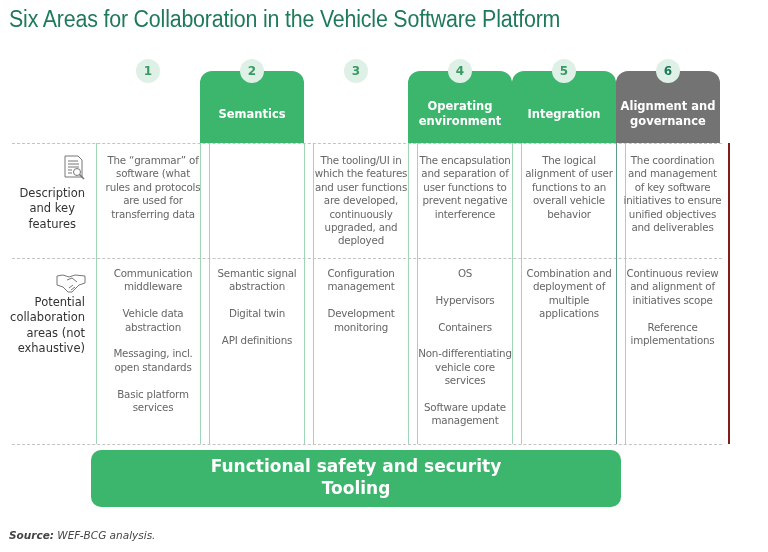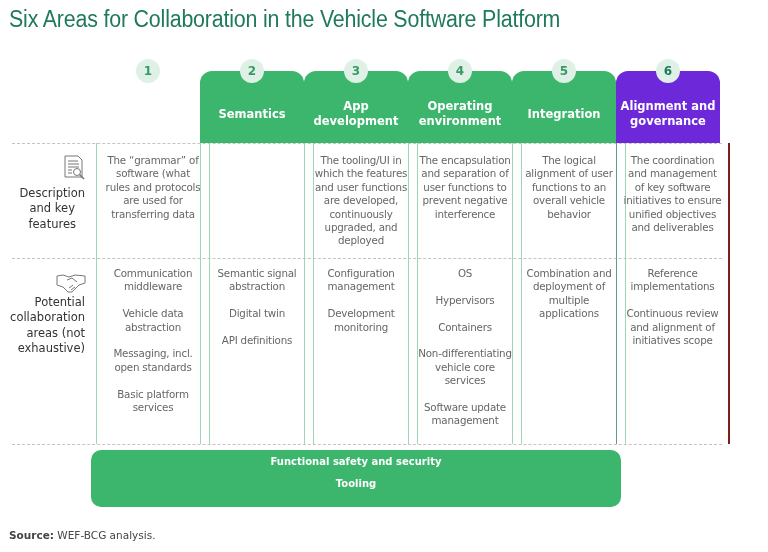--- a/index.html
+++ b/index.html
@@ -24,21 +24,21 @@
     .col {
       position: absolute; top: 71px; width: 104px; height: 373px;
     }
     .col .head {
       position: absolute; left: 0; top: 0; width: 104px; height: 72px;
       background: #3cb56d; border-radius: 12px 12px 0 0;
       display: flex; align-items: center; justify-content: center;
       text-align: center; color: #ffffff; font-weight: bold;
       font-size: 11.5px; line-height: 15px; padding: 14px 4px 0 4px;
     }
-    .col.dark .head { background: #6d28d9; }
+    .col.dark .head { background: #737373; }
     .col .badge {
       position: absolute; left: 40px; top: -12px; width: 24px; height: 24px;
       border-radius: 50%; background: #dff1e6; color: #3a9a66;
       font-weight: bold; font-size: 12px; line-height: 24px; text-align: center;
     }
     .col.dark .badge { color: #1d7a5a; }
     .col .body {
       position: absolute; left: 0; top: 72px; width: 114px; height: 301px;
       border-left: 1px solid #9fd6b5; border-right: 1px solid #9fd6b5;
     }
@@ -60,27 +60,27 @@
     .rowlabel {
       position: absolute; right: 683px; text-align: right;
       font-size: 11.5px; line-height: 15.4px; color: #333;
     }
     .row-icon { position: absolute; }
 
     
     .bar {
       position: absolute; left: 91px; top: 450px; width: 530px; height: 57px;
       background: #3cb56d; border-radius: 10px;
-      color: #ffffff; font-weight: bold; font-size: 10px; text-align: center;
+      color: #ffffff; font-weight: bold; font-size: 17px; text-align: center;
     }
     .bar .l1 { position: absolute; left: 0; width: 100%; top: 6px; }
     .bar .l2 { position: absolute; left: 0; width: 100%; top: 28px; }
 
     .source {
-      position: absolute; left: 9px; top: 529px; font-size: 10.5px; color: #444;
+      position: absolute; left: 9px; top: 529px; font-size: 10.5px; color: #444; font-style: italic;
     }
     .source b { font-weight: bold; }
   </style>
 </head>
 <body>
 
 <div class="title">Six Areas for Collaboration in the Vehicle Software Platform</div>
 
 <div class="hline" style="top:143px;"></div>
 <div class="hline" style="top:258px;"></div>
@@ -165,26 +165,20 @@
           <div class="item">
             <div>Digital twin</div>
           </div>
           <div class="item">
             <div>API definitions</div>
           </div>
         </div>
       </div>
     </div>
     <div class="col" style="left: 304px;">
-      <div class="head">
-        <div>
-          <div>App</div>
-          <div>development</div>
-        </div>
-      </div>
       <div class="badge">3</div>
       <div class="body">
         <div class="desc">
           <div>The tooling/UI in</div>
           <div>which the features</div>
           <div>and user functions</div>
           <div>are developed,</div>
           <div>continuously</div>
           <div>upgraded, and</div>
           <div>deployed</div>
@@ -276,28 +270,28 @@
         <div class="desc">
           <div>The coordination</div>
           <div>and management</div>
           <div>of key software</div>
           <div>initiatives to ensure</div>
           <div>unified objectives</div>
           <div>and deliverables</div>
         </div>
         <div class="collab" style="top: 124px;">
           <div class="item">
-            <div>Reference</div>
-            <div>implementations</div>
-          </div>
-          <div class="item">
             <div>Continuous review</div>
             <div>and alignment of</div>
             <div>initiatives scope</div>
           </div>
+          <div class="item">
+            <div>Reference</div>
+            <div>implementations</div>
+          </div>
         </div>
       </div>
     </div>
   </div>
 
 <div class="bar">
   <div class="l1">Functional safety and security</div>
   <div class="l2">Tooling</div>
 </div>
 

